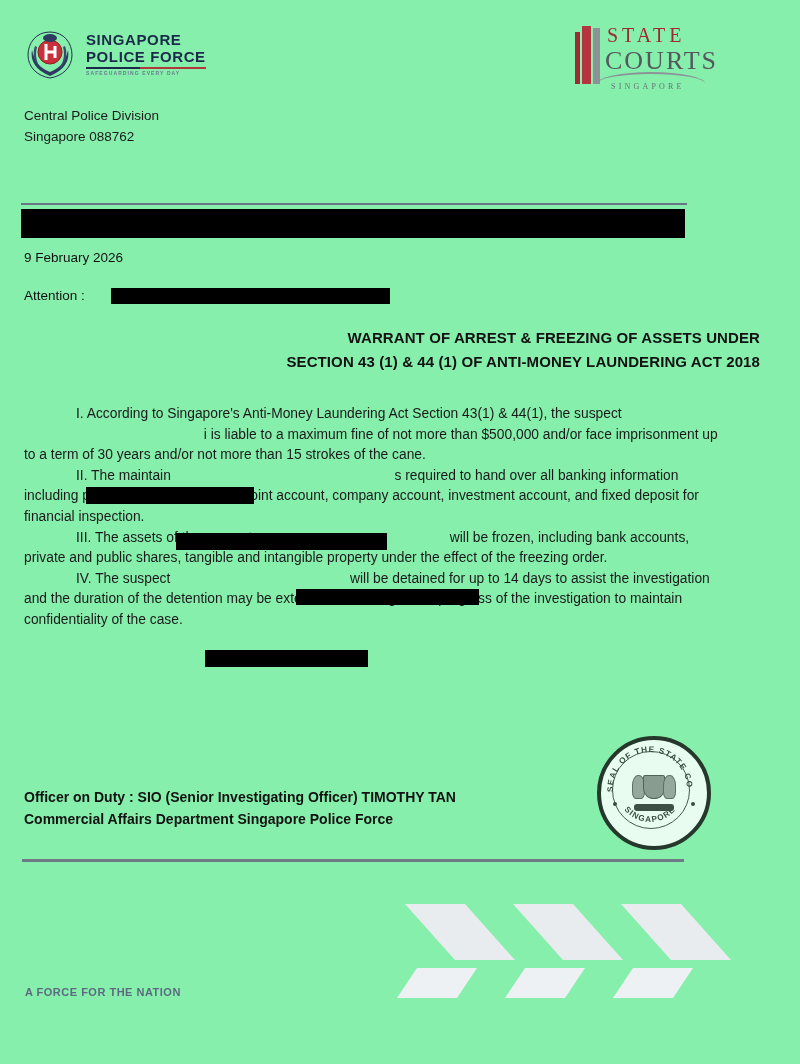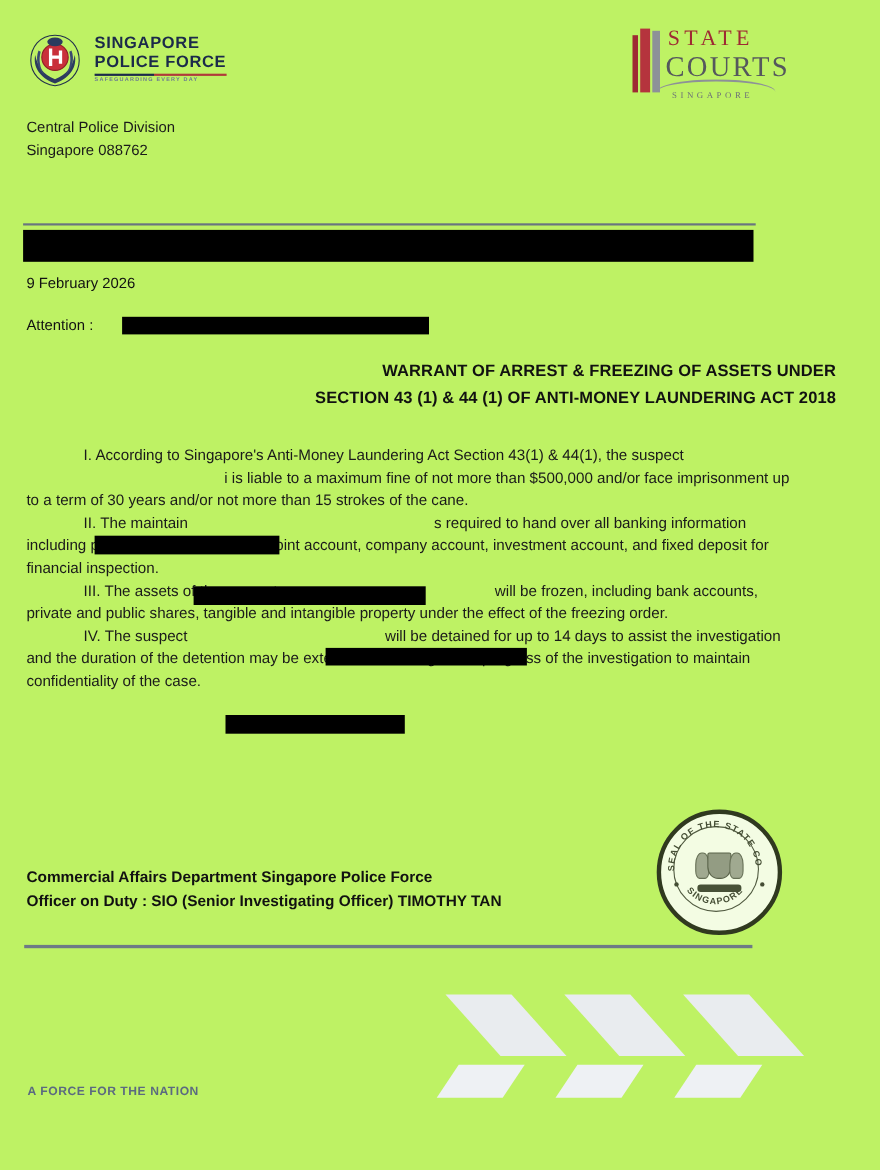--- a/index.html
+++ b/index.html
@@ -4,21 +4,21 @@
 <style>
   html, body {
     margin: 0;
     padding: 0;
     background: #ffffff;
   }
   .page {
     position: relative;
     width: 800px;
     height: 1064px;
-    background: #bef264;
+    background: #86efac;
     overflow: hidden;
     font-family: "Liberation Sans", sans-serif;
     color: #111111;
   }
 
   
   .header {
     position: absolute;
     top: 22px;
     left: 0;
@@ -415,22 +415,22 @@
     </svg>
     <div class="seal-arms">
       <span class="arms-lion"></span>
       <span class="arms-shield"></span>
       <span class="arms-tiger"></span>
       <span class="arms-ribbon"></span>
     </div>
   </div>
 
   <div class="signature">
+    <div>Officer on Duty : SIO (Senior Investigating Officer) TIMOTHY TAN</div>
     <div>Commercial Affairs Department Singapore Police Force</div>
-    <div>Officer on Duty : SIO (Senior Investigating Officer) TIMOTHY TAN</div>
   </div>
 
   <div class="bottom-rule"></div>
 
   <div class="chevrons">
     <svg width="400" height="120" viewBox="0 0 400 120">
       <g fill="#e9ecef">
         <path d="M10 6 L70 6 L120 62 L60 62 Z"></path>
         <path d="M118 6 L178 6 L228 62 L168 62 Z"></path>
         <path d="M226 6 L286 6 L336 62 L276 62 Z"></path>

